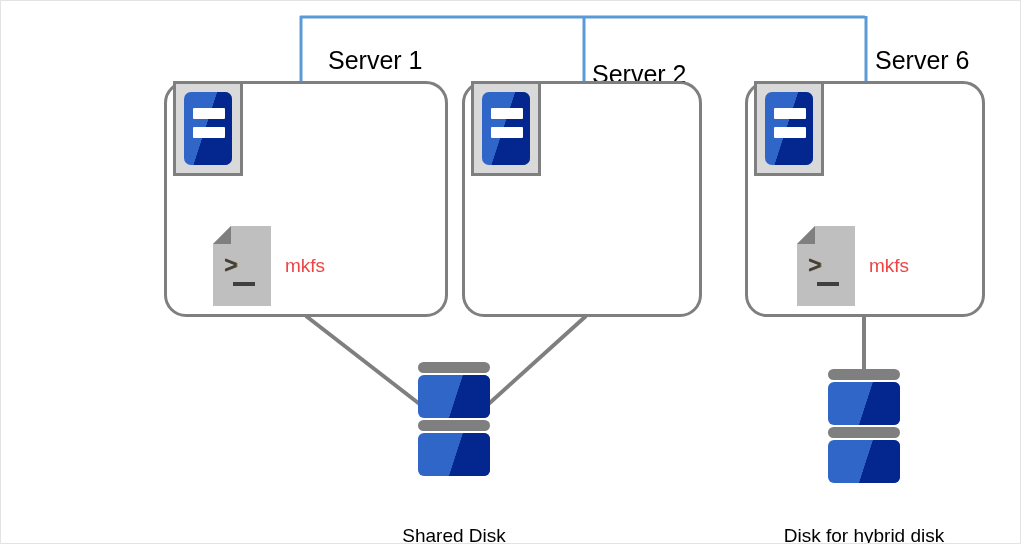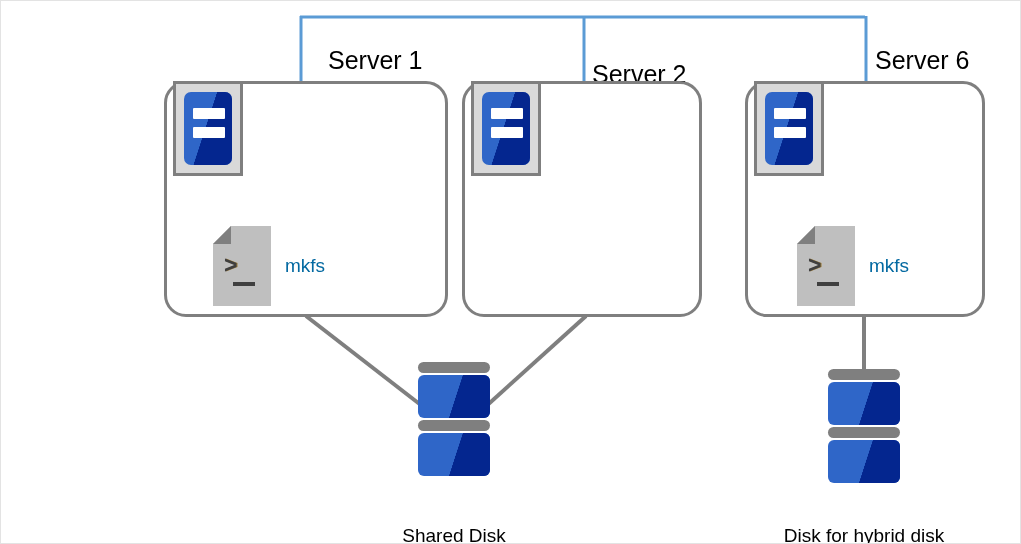--- a/index.html
+++ b/index.html
@@ -127,21 +127,21 @@
   .doc-icon .usc {
     position: absolute;
     left: 20px;
     top: 56px;
     width: 22px;
     height: 4px;
     background: #3f3f3f;
   }
   .mkfs-text {
     font-size: 19px;
-    color: #0369a1;
+    color: #ef4444;
     margin-left: 14px;
     white-space: nowrap;
   }
 
   
   .disk {
     position: absolute;
     width: 72px;
   }
   .disk .cap {

